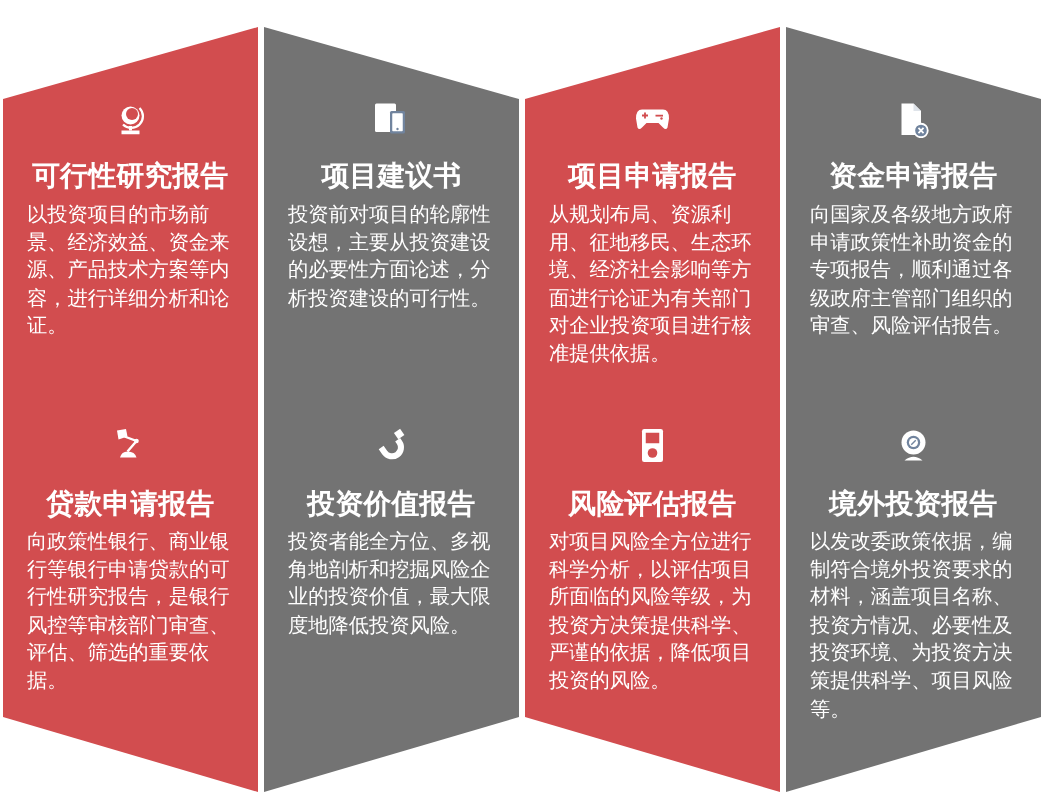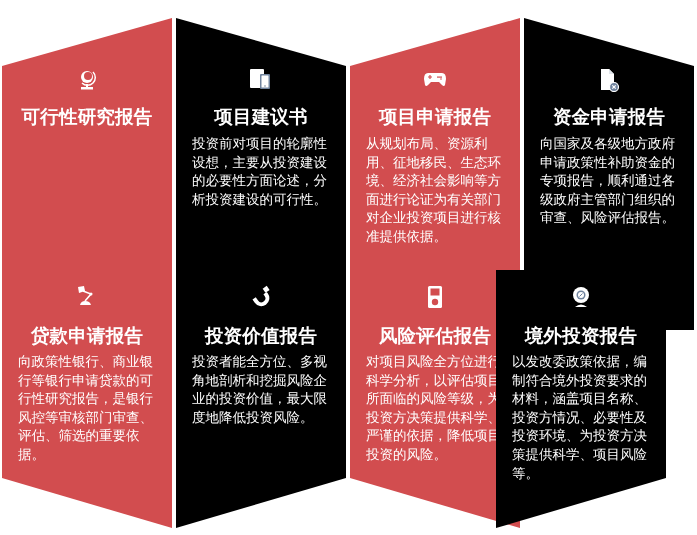--- a/index.html
+++ b/index.html
@@ -1,20 +1,20 @@
 <!DOCTYPE html>
 <html><head>
 <meta charset="utf-8">
 <style>
   html, body { margin: 0; padding: 0; background: #ffffff; }
   body { width: 697px; height: 535px; position: relative; overflow: hidden;
          font-family: "DejaVu Sans", "Liberation Sans", sans-serif; }
   .card { position: absolute; width: 170px; color: #ffffff; box-sizing: border-box; }
   .card.red { background: #d24d4f; }
-  .card.blue { background: #000000; }
+  .card.blue { background: #737373; }
   .card .icon { position: absolute; left: 0; right: 0; display: flex; justify-content: center; }
   .card .icon svg { display: block; }
   .card .title { position: absolute; left: 0; right: 0; text-align: center; font-weight: bold;
                  font-size: 18.5px; letter-spacing: 0.2px; white-space: nowrap; }
   .card .desc { position: absolute; left: 16px; right: 8px; font-size: 13.5px; line-height: 18.6px;
                 word-break: break-all; }
   .top { top: 0; height: 330px; }
   .bot { top: 270px; height: 258px; }
   .top .icon { top: 68px; }
   .top .title { top: 104px; }
@@ -24,36 +24,37 @@
   .bot .desc { top: 82px; }
   
   .c1 { left: 2px;   clip-path: polygon(0 66px, 100% 18px, 100% 100%, 0 100%); }
   .c2 { left: 176px; clip-path: polygon(0 18px, 100% 66px, 100% 100%, 0 100%); }
   .c3 { left: 350px; clip-path: polygon(0 66px, 100% 18px, 100% 100%, 0 100%); }
   .c4 { left: 524px; clip-path: polygon(0 18px, 100% 66px, 100% 100%, 0 100%); }
   
   .c5 { left: 2px;   clip-path: polygon(0 0, 100% 0, 100% 258px, 0 208px); }
   .c6 { left: 176px; clip-path: polygon(0 0, 100% 0, 100% 208px, 0 258px); }
   .c7 { left: 350px; clip-path: polygon(0 0, 100% 0, 100% 258px, 0 208px); padding-left: 16px; }
-  .c8 { left: 496px; clip-path: polygon(0 0, 100% 0, 100% 208px, 0 258px); }
+  .c8 { left: 524px; clip-path: polygon(0 0, 100% 0, 100% 208px, 0 258px); }
 </style>
 </head>
 <body>
 
 <div class="card red top c1">
   <div class="icon">
     <svg width="22" height="22" viewBox="0 0 22 22">
         <circle cx="11" cy="9" r="6" fill="#fff"></circle>
         <circle cx="12" cy="8" r="4" fill="#d24d4f"></circle>
         <path d="M6 15 A7.5 7.5 0 0 0 17 4" stroke="#fff" stroke-width="1.5" fill="none"></path>
         <rect x="10" y="16" width="2" height="3" fill="#fff"></rect>
         <rect x="5" y="19" width="12" height="2.5" fill="#fff"></rect>
       </svg>
   </div>
   <div class="title">可行性研究报告</div>
+  <div class="desc">以投资项目的市场前景、经济效益、资金来源、产品技术方案等内容，进行详细分析和论证。</div>
 </div>
 
 <div class="card blue top c2">
   <div class="icon">
     <svg width="24" height="22" viewBox="0 0 24 22">
         <rect x="1" y="1" width="14" height="19" rx="1" fill="#fff"></rect>
         <rect x="11" y="6" width="10" height="15" rx="1" fill="#71849e"></rect>
         <rect x="12.5" y="7.5" width="7" height="12" rx="0.5" fill="#fff"></rect>
         <circle cx="16" cy="18" r="0.8" fill="#71849e"></circle>
       </svg>

